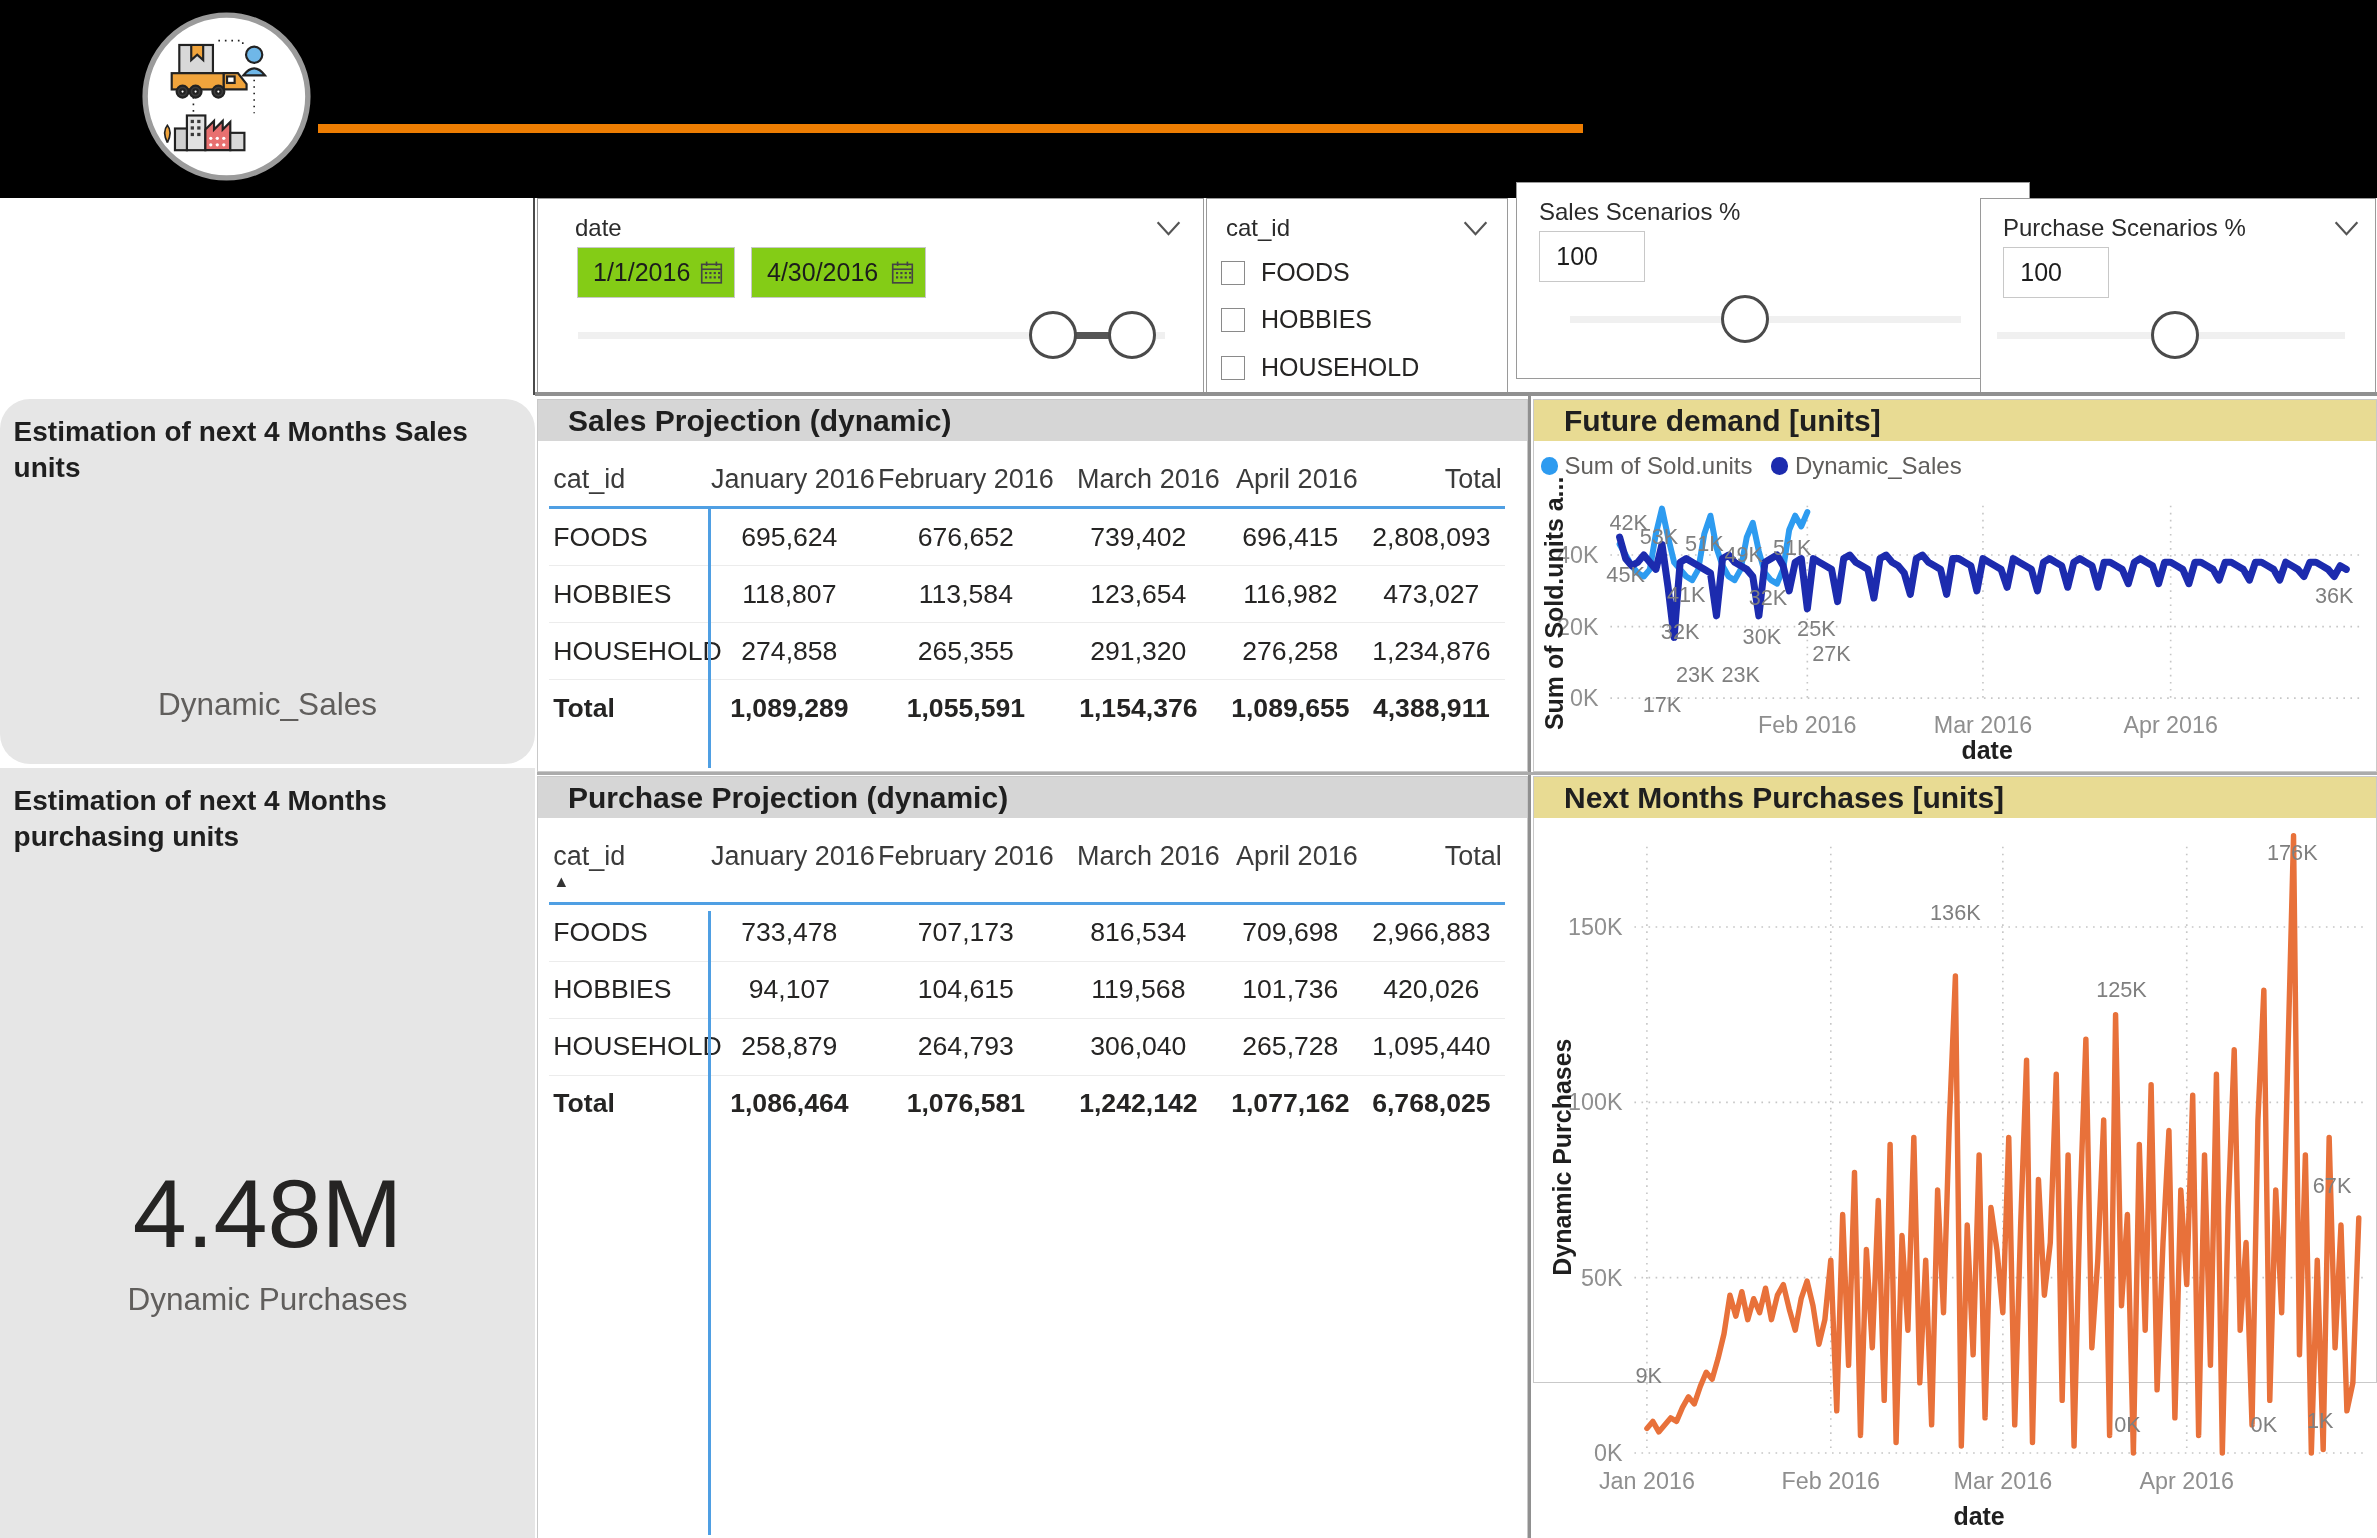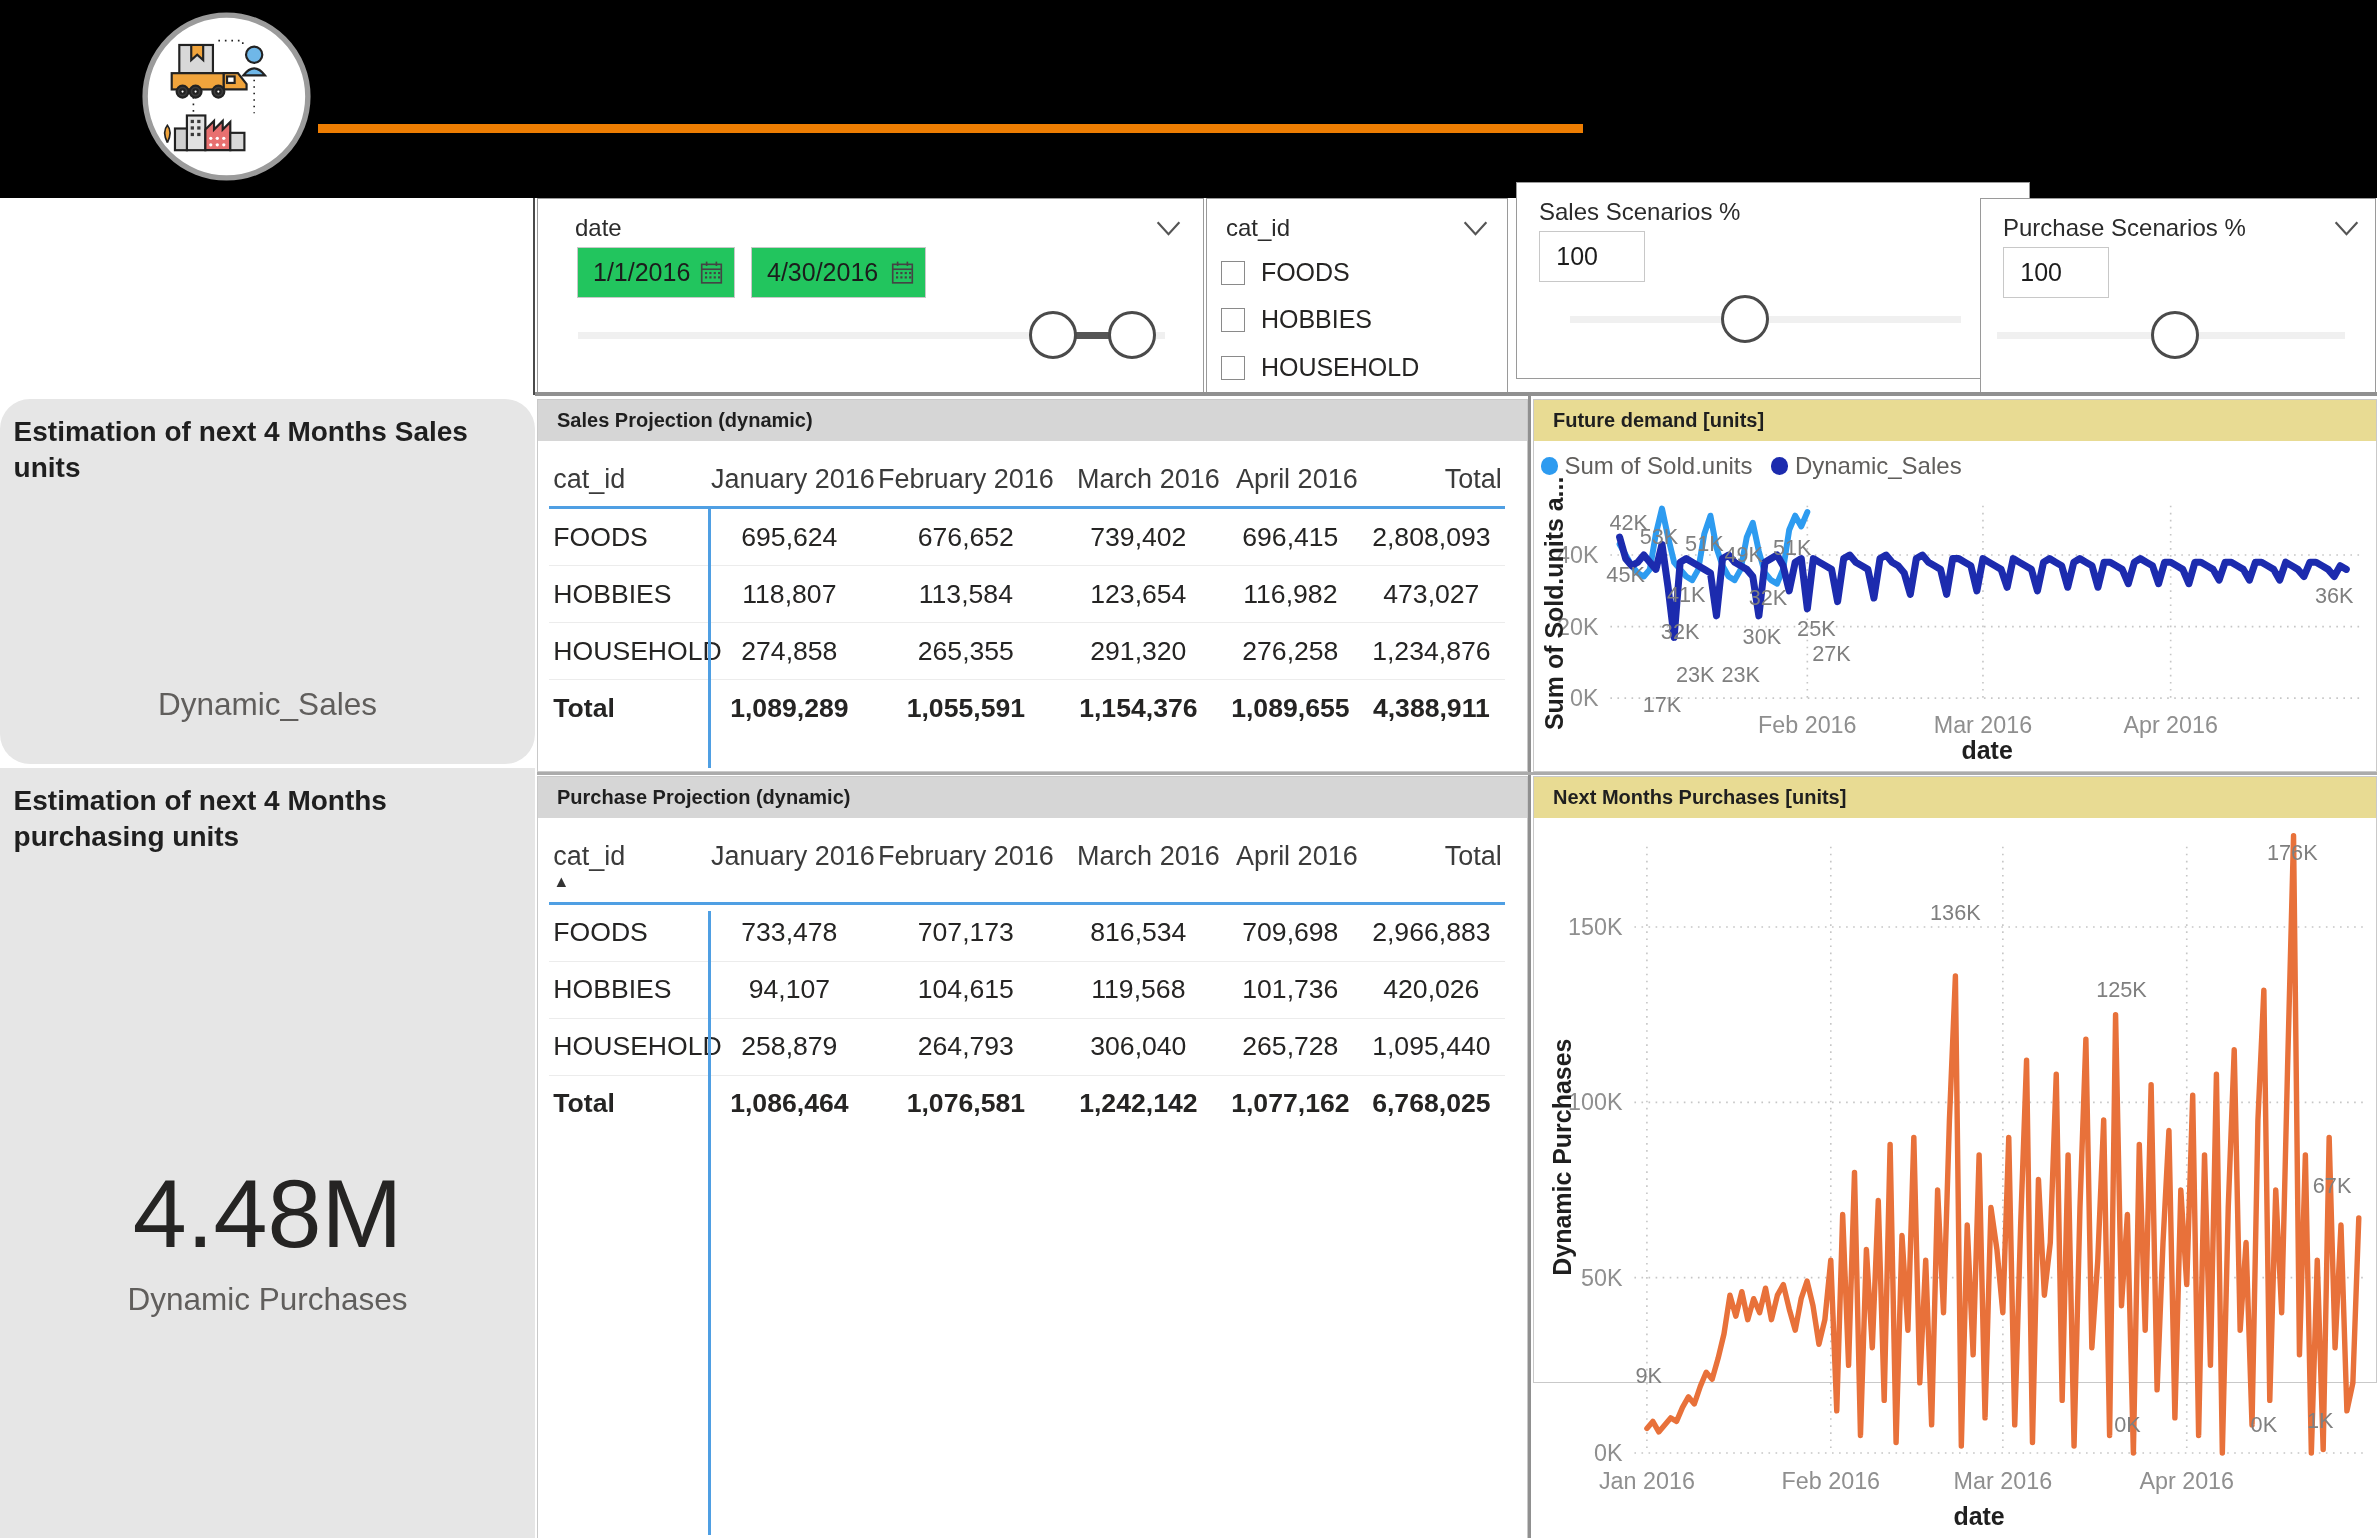--- a/index.html
+++ b/index.html
@@ -15,21 +15,21 @@
   
   .panel{background:#fff;border:1.6px solid #9a9a9a;box-sizing:border-box;}
   .brand-panel{left:0;top:198px;width:535px;height:197px;background:#fff;border-right:2.2px solid #4a4a4a;box-sizing:border-box;}
   .brand-name{left:136px;top:245px;font-size:66px;letter-spacing:1.6px;color:#3E3F40;}
   .brand-tagline{left:137px;top:320px;font-size:30px;font-weight:700;color:#AD9930;}
   .emark{left:12px;top:232px;width:112px;height:112px;}
 
   .slicer-label{font-size:24px;color:#2b2b2b;}
   .chev{width:25px;height:16.3px;}
   .datebox{display:flex;align-items:center;justify-content:space-between;
-           border:1.1px solid #C8C8C8;box-sizing:border-box;background:#22c55e;
+           border:1.1px solid #C8C8C8;box-sizing:border-box;background:#84cc16;
            font-size:25px;color:#1c1c1c;padding:0 11px 0 15px;}
   .track{background:#F0F0F0;height:6.5px;}
   .range-fill{background:#555;height:6.5px;}
   .handle{width:48px;height:48px;border:3.8px solid #4a4a4a;border-radius:50%;
           background:#fff;box-sizing:border-box;}
   .valbox{border:1.1px solid #C8C8C8;box-sizing:border-box;font-size:25px;color:#1c1c1c;
           display:flex;align-items:center;padding-left:16.3px;background:#fff;}
   .cbrow{display:flex;align-items:center;}
   .cbox{width:24px;height:24px;border:1.6px solid #8a8a8a;box-sizing:border-box;background:#fff;}
   .cblabel{margin-left:16.3px;font-size:25px;color:#252423;}
@@ -39,21 +39,21 @@
 
   
   .kpi{left:0;width:535px;background:#E6E6E6;}
   .kpi-title{padding:15px 16.3px 0 13.6px;font-size:28px;font-weight:700;color:#1f1f1f;line-height:1.3;}
   .kpi-value{position:absolute;left:0;width:100%;text-align:center;font-size:97px;color:#252423;}
   .kpi-label{position:absolute;left:0;width:100%;text-align:center;font-size:31.5px;color:#605E5C;}
 
   
   .card{background:#fff;border:1.1px solid #C9C9C9;box-sizing:border-box;}
   .titlebar{position:absolute;left:0;top:0;width:100%;height:41px;line-height:41px;
-            font-size:20px;font-weight:600;color:#1f1f1f;padding-left:19px;box-sizing:border-box;}
+            font-size:30px;font-weight:600;color:#1f1f1f;padding-left:30px;box-sizing:border-box;}
   .gray-title{background:#D6D6D6;}
   .khaki-title{background:#E8DB93;}
 
   
   .tablewrap{position:absolute;left:11px;right:22px;top:49px;}
   table.pbt{width:100%;border-collapse:collapse;table-layout:fixed;}
   table.pbt th{font-size:27px;font-weight:400;color:#3b3b3b;text-align:right;
                padding:15px 3.3px 11px 0;vertical-align:top;}
   table.pbt th:first-child{text-align:left;padding-left:4.3px;}
   table.pbt thead tr{border-bottom:3.8px solid #4F9FE3;}

